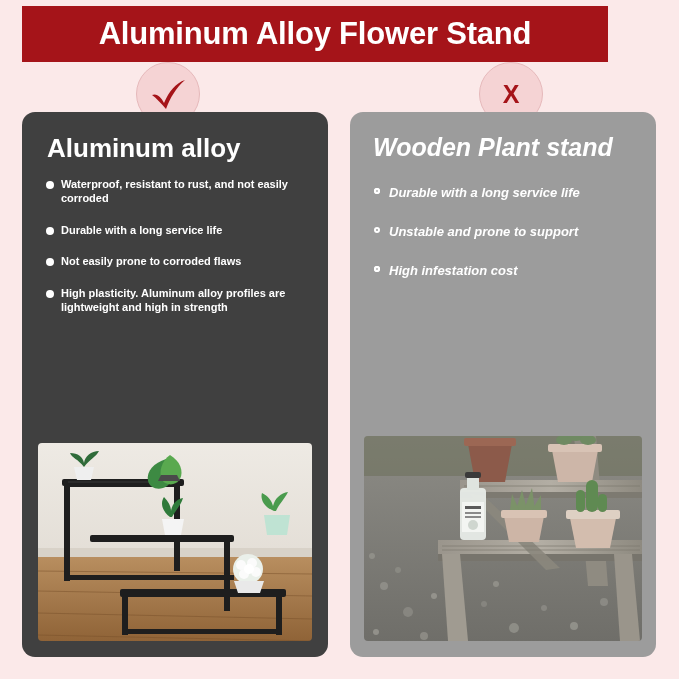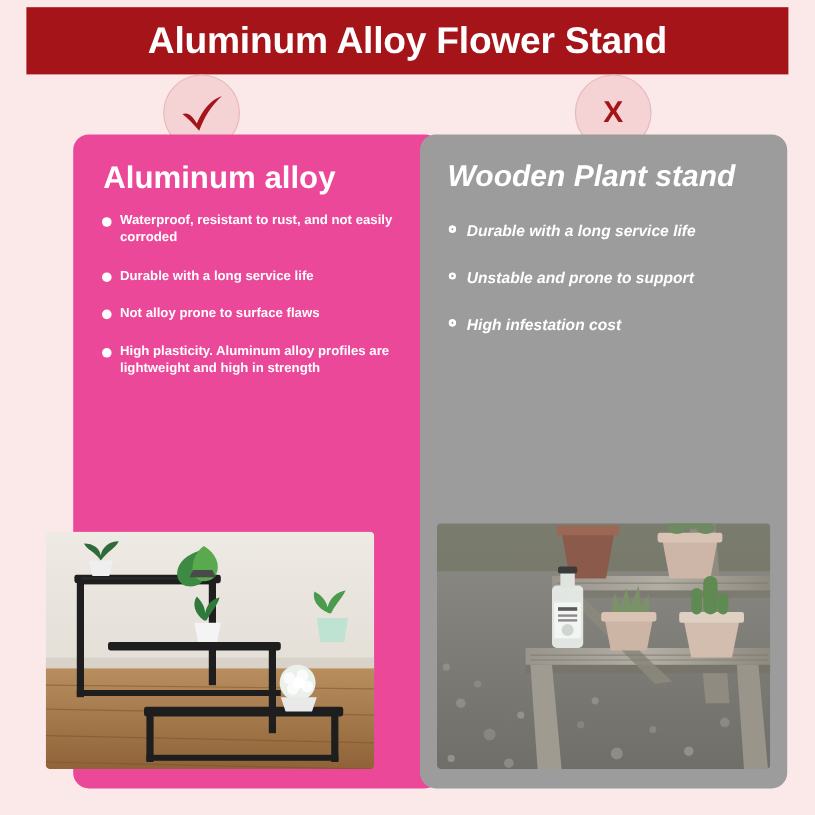--- a/index.html
+++ b/index.html
@@ -19,21 +19,21 @@
     height: 679px;
     background: #fbe9e9;
     box-sizing: border-box;
   }
 
   
   .header {
     position: absolute;
     left: 22px;
     top: 6px;
-    width: 635px;
+    width: 586px;
     height: 56px;
     background: #a51419;
     display: flex;
     align-items: center;
     justify-content: center;
   }
   .header-title {
     color: #ffffff;
     font-size: 31px;
     font-weight: bold;
@@ -74,22 +74,21 @@
     top: 112px;
     width: 306px;
     height: 545px;
     border-radius: 13px;
     box-sizing: border-box;
     padding: 18px 16px 0 16px;
     overflow: hidden;
   }
   .panel-left {
     left: 22px;
-    background: #ec4899;
-    margin-left: 39px;
+    background: #404040;
   }
   .panel-right {
     left: 350px;
     background: #9c9c9c;
     font-style: italic;
   }
   .panel-title {
     color: #ffffff;
     font-weight: bold;
     font-size: 26px;
@@ -180,21 +179,21 @@
 
   <div class="badge badge-cross">
     <span class="cross-glyph">X</span>
   </div>
 
   <div class="panel panel-left">
     <div class="panel-title">Aluminum alloy</div>
     <ul class="feature-list">
       <li><span class="bullet"></span><span>Waterproof, resistant to rust, and not easily corroded</span></li>
       <li><span class="bullet"></span><span>Durable with a long service life</span></li>
-      <li><span class="bullet"></span><span>Not alloy prone to surface flaws</span></li>
+      <li><span class="bullet"></span><span>Not easily prone to corroded flaws</span></li>
       <li><span class="bullet"></span><span>High plasticity. Aluminum alloy profiles are lightweight and high in strength</span></li>
     </ul>
   </div>
 
   <div class="panel panel-right">
     <div class="panel-title">Wooden Plant stand</div>
     <ul class="feature-list">
       <li><span class="bullet"></span></li>
       <li><span class="bullet"></span><span>Durable with a long service life</span></li>
       <li><span class="bullet"></span><span>Unstable and prone to support</span></li>

